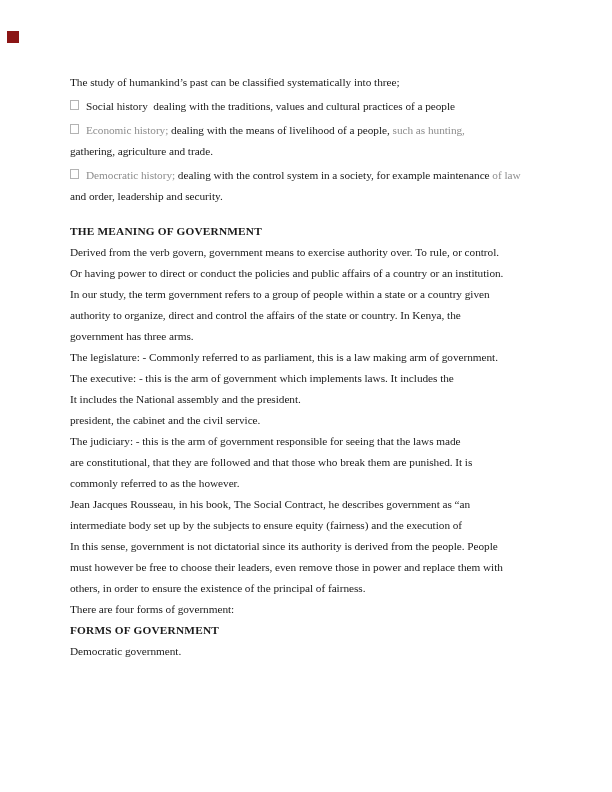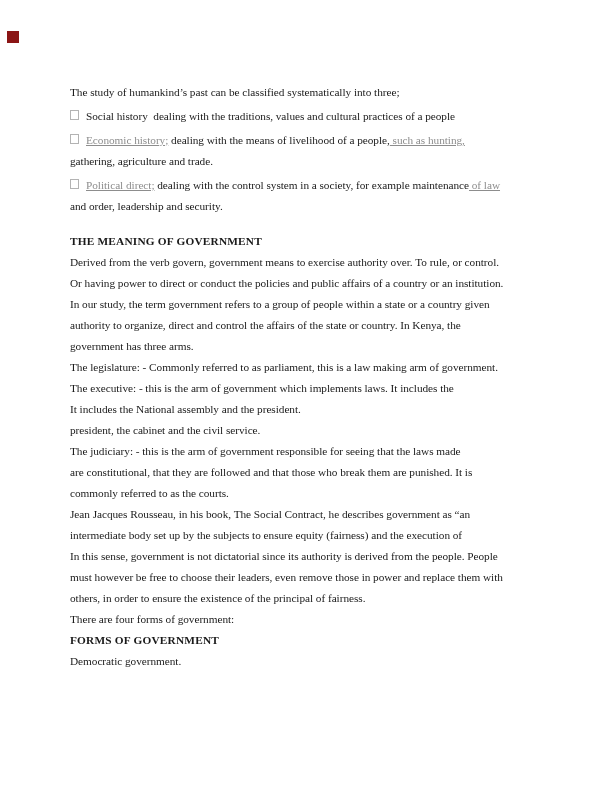--- a/index.html
+++ b/index.html
@@ -3,62 +3,62 @@
 <meta charset="utf-8">
 <style>
   html,body{margin:0;padding:0;}
   body{
     width:612px;height:792px;overflow:hidden;position:relative;
     background:#ffffff;
     font-family:"Liberation Serif","DejaVu Serif",serif;
   }
   .page{position:absolute;inset:0;background:#ffffff;}
   .corner-marker{position:absolute;left:7px;top:31px;width:12px;height:12px;}
-  .content{position:absolute;left:70px;top:82px;width:486px;}
+  .content{position:absolute;left:70px;top:72px;width:486px;}
   .line{
     line-height:21px;font-size:11.3px;color:#1a1a1a;
     white-space:pre;letter-spacing:-0.05px;
   }
   .kind-bullet{margin-top:3px;}
   .kind-heading-spaced{margin-top:14px;}
   .kind-heading-spaced .seg, .kind-heading .seg{font-weight:bold;letter-spacing:0.2px;font-family:Liberation Serif, serif;}
   .seg{white-space:pre;}
   .seg-bold{font-weight:normal;}
-  .seg-gray{color:#8d8d8d;text-decoration:underline;}
+  .seg-gray{color:#8d8d8d;}
   .bullet-box{
     display:inline-block;width:7px;height:8px;
     border:1px solid #b3b3b3;background:transparent;
     margin-right:7px;vertical-align:0px;
   }
 </style>
 </head>
 <body>
 
 <div class="page">
   <div class="corner-marker" style="background: rgb(139, 21, 21);"></div>
   <div class="content">
       <div class="line kind-body"><span class="seg seg-normal">The study of humankind’s past can be classified systematically into three;</span></div>
       <div class="line kind-bullet"><span class="bullet-box"></span><span class="seg seg-normal">Social history  dealing with the traditions, values and cultural practices of a people</span></div>
       <div class="line kind-bullet"><span class="bullet-box"></span><span class="seg seg-gray">Economic history;</span><span class="seg seg-normal"> dealing with the means of livelihood of a people,</span><span class="seg seg-gray"> such as hunting,</span></div>
       <div class="line kind-body"><span class="seg seg-normal">gathering, agriculture and trade.</span></div>
-      <div class="line kind-bullet"><span class="bullet-box"></span><span class="seg seg-gray">Political direct;</span><span class="seg seg-normal"> dealing with the control system in a society, for example maintenance</span><span class="seg seg-gray"> of law</span></div>
+      <div class="line kind-bullet"><span class="bullet-box"></span><span class="seg seg-gray">Democratic history;</span><span class="seg seg-normal"> dealing with the control system in a society, for example maintenance</span><span class="seg seg-gray"> of law</span></div>
       <div class="line kind-body"><span class="seg seg-normal">and order, leadership and security.</span></div>
       <div class="line kind-heading-spaced"><span class="seg seg-bold">THE MEANING OF GOVERNMENT</span></div>
       <div class="line kind-body"><span class="seg seg-normal">Derived from the verb govern, government means to exercise authority over. To rule, or control.</span></div>
       <div class="line kind-body"><span class="seg seg-normal">Or having power to direct or conduct the policies and public affairs of a country or an institution.</span></div>
       <div class="line kind-body"><span class="seg seg-normal">In our study, the term government refers to a group of people within a state or a country given</span></div>
       <div class="line kind-body"><span class="seg seg-normal">authority to organize, direct and control the affairs of the state or country. In Kenya, the</span></div>
       <div class="line kind-body"><span class="seg seg-normal">government has three arms.</span></div>
       <div class="line kind-body"><span class="seg seg-bold">The legislature:</span><span class="seg seg-normal"> - Commonly referred to as parliament, this is a law making arm of government.</span></div>
       <div class="line kind-body"><span class="seg seg-bold">The executive:</span><span class="seg seg-normal"> - this is the arm of government which implements laws. It includes the</span></div>
       <div class="line kind-body"><span class="seg seg-normal">It includes the National assembly and the president.</span></div>
       <div class="line kind-body"><span class="seg seg-normal">president, the cabinet and the civil service.</span></div>
       <div class="line kind-body"><span class="seg seg-bold">The judiciary:</span><span class="seg seg-normal"> - this is the arm of government responsible for seeing that the laws made</span></div>
       <div class="line kind-body"><span class="seg seg-normal">are constitutional, that they are followed and that those who break them are punished. It is</span></div>
-      <div class="line kind-body"><span class="seg seg-normal">commonly referred to as the courts.</span></div>
+      <div class="line kind-body"><span class="seg seg-normal">commonly referred to as the however.</span></div>
       <div class="line kind-body"><span class="seg seg-normal">Jean Jacques Rousseau, in his book, The Social Contract, he describes government as “an</span></div>
       <div class="line kind-body"><span class="seg seg-normal">intermediate body set up by the subjects to ensure equity (fairness) and the execution of</span></div>
       <div class="line kind-body"><span class="seg seg-normal">In this sense, government is not dictatorial since its authority is derived from the people. People</span></div>
       <div class="line kind-body"><span class="seg seg-normal">must however be free to choose their leaders, even remove those in power and replace them with</span></div>
       <div class="line kind-body"><span class="seg seg-normal">others, in order to ensure the existence of the principal of fairness.</span></div>
       <div class="line kind-body"><span class="seg seg-normal">There are four forms of government:</span></div>
       <div class="line kind-heading"><span class="seg seg-bold">FORMS OF GOVERNMENT</span></div>
       <div class="line kind-body"><span class="seg seg-bold">Democratic government</span><span class="seg seg-normal">.</span></div>
     </div>
 </div>

